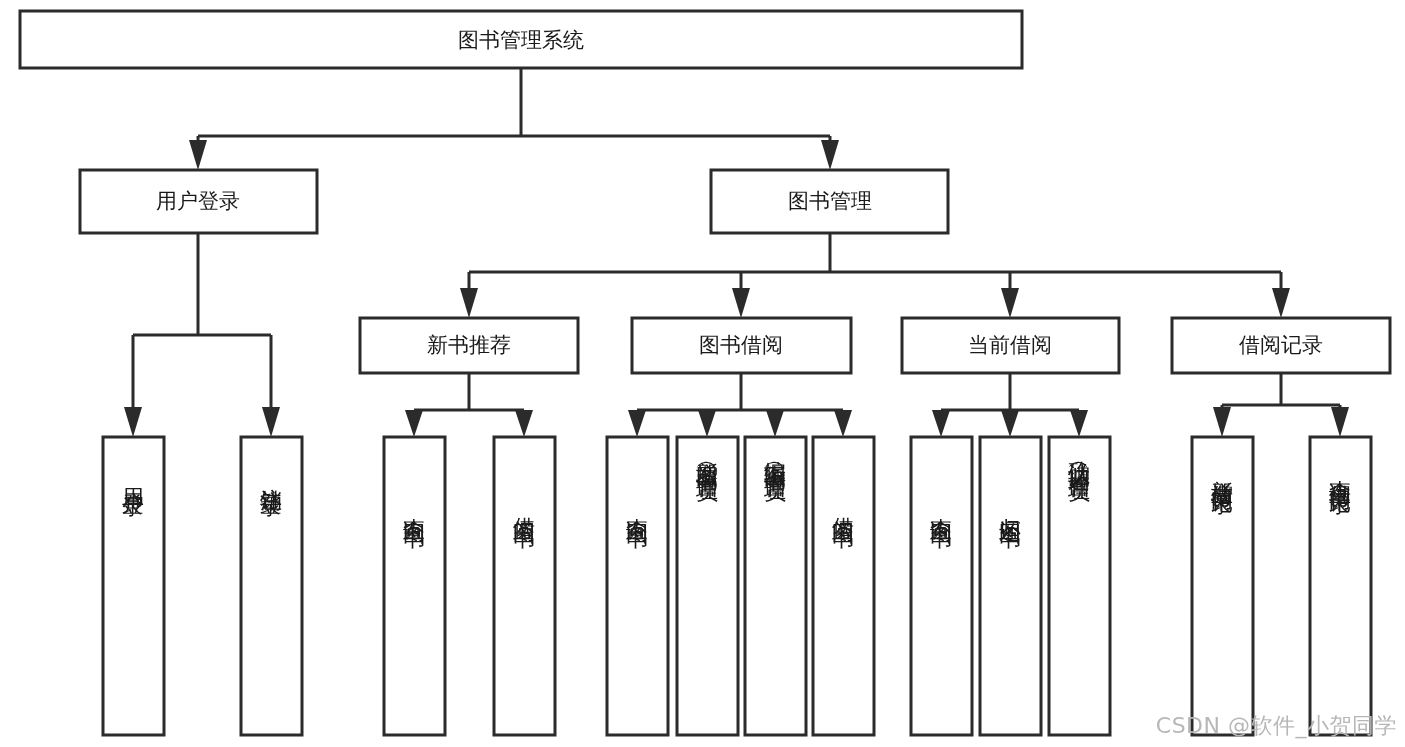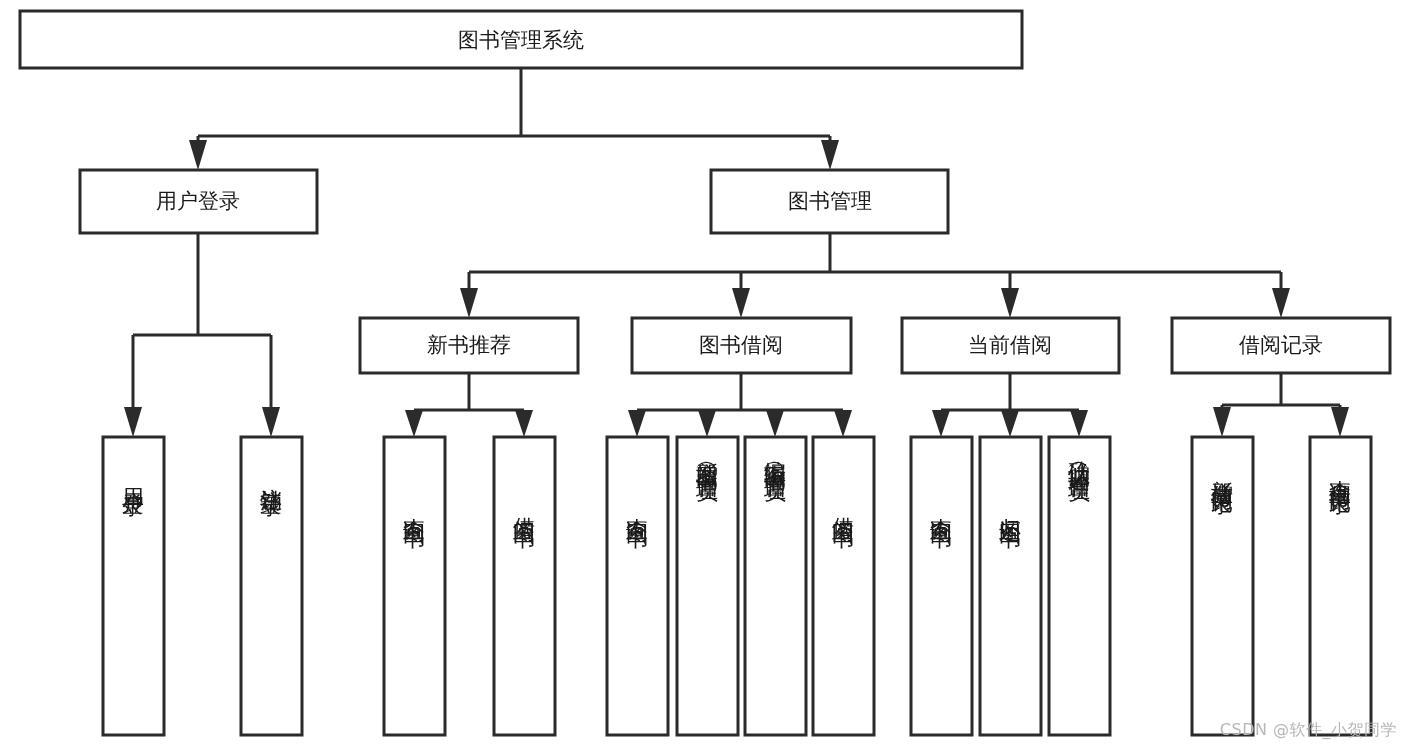--- a/index.html
+++ b/index.html
@@ -70,21 +70,21 @@
     letter-spacing: 3px;
     color: #1a1a1a;
     white-space: nowrap;
     text-align: center;
   }
   .watermark {
     position: absolute;
     right: 8px;
     bottom: 6px;
     font-family: "DejaVu Sans", "Liberation Sans", sans-serif;
-    font-size: 16px;
+    font-size: 22px;
     color: #b7b7b7;
     letter-spacing: 0.5px;
     white-space: nowrap;
   }
 </style>
 </head>
 <body>
 
 <div id="diagram-root">
 

